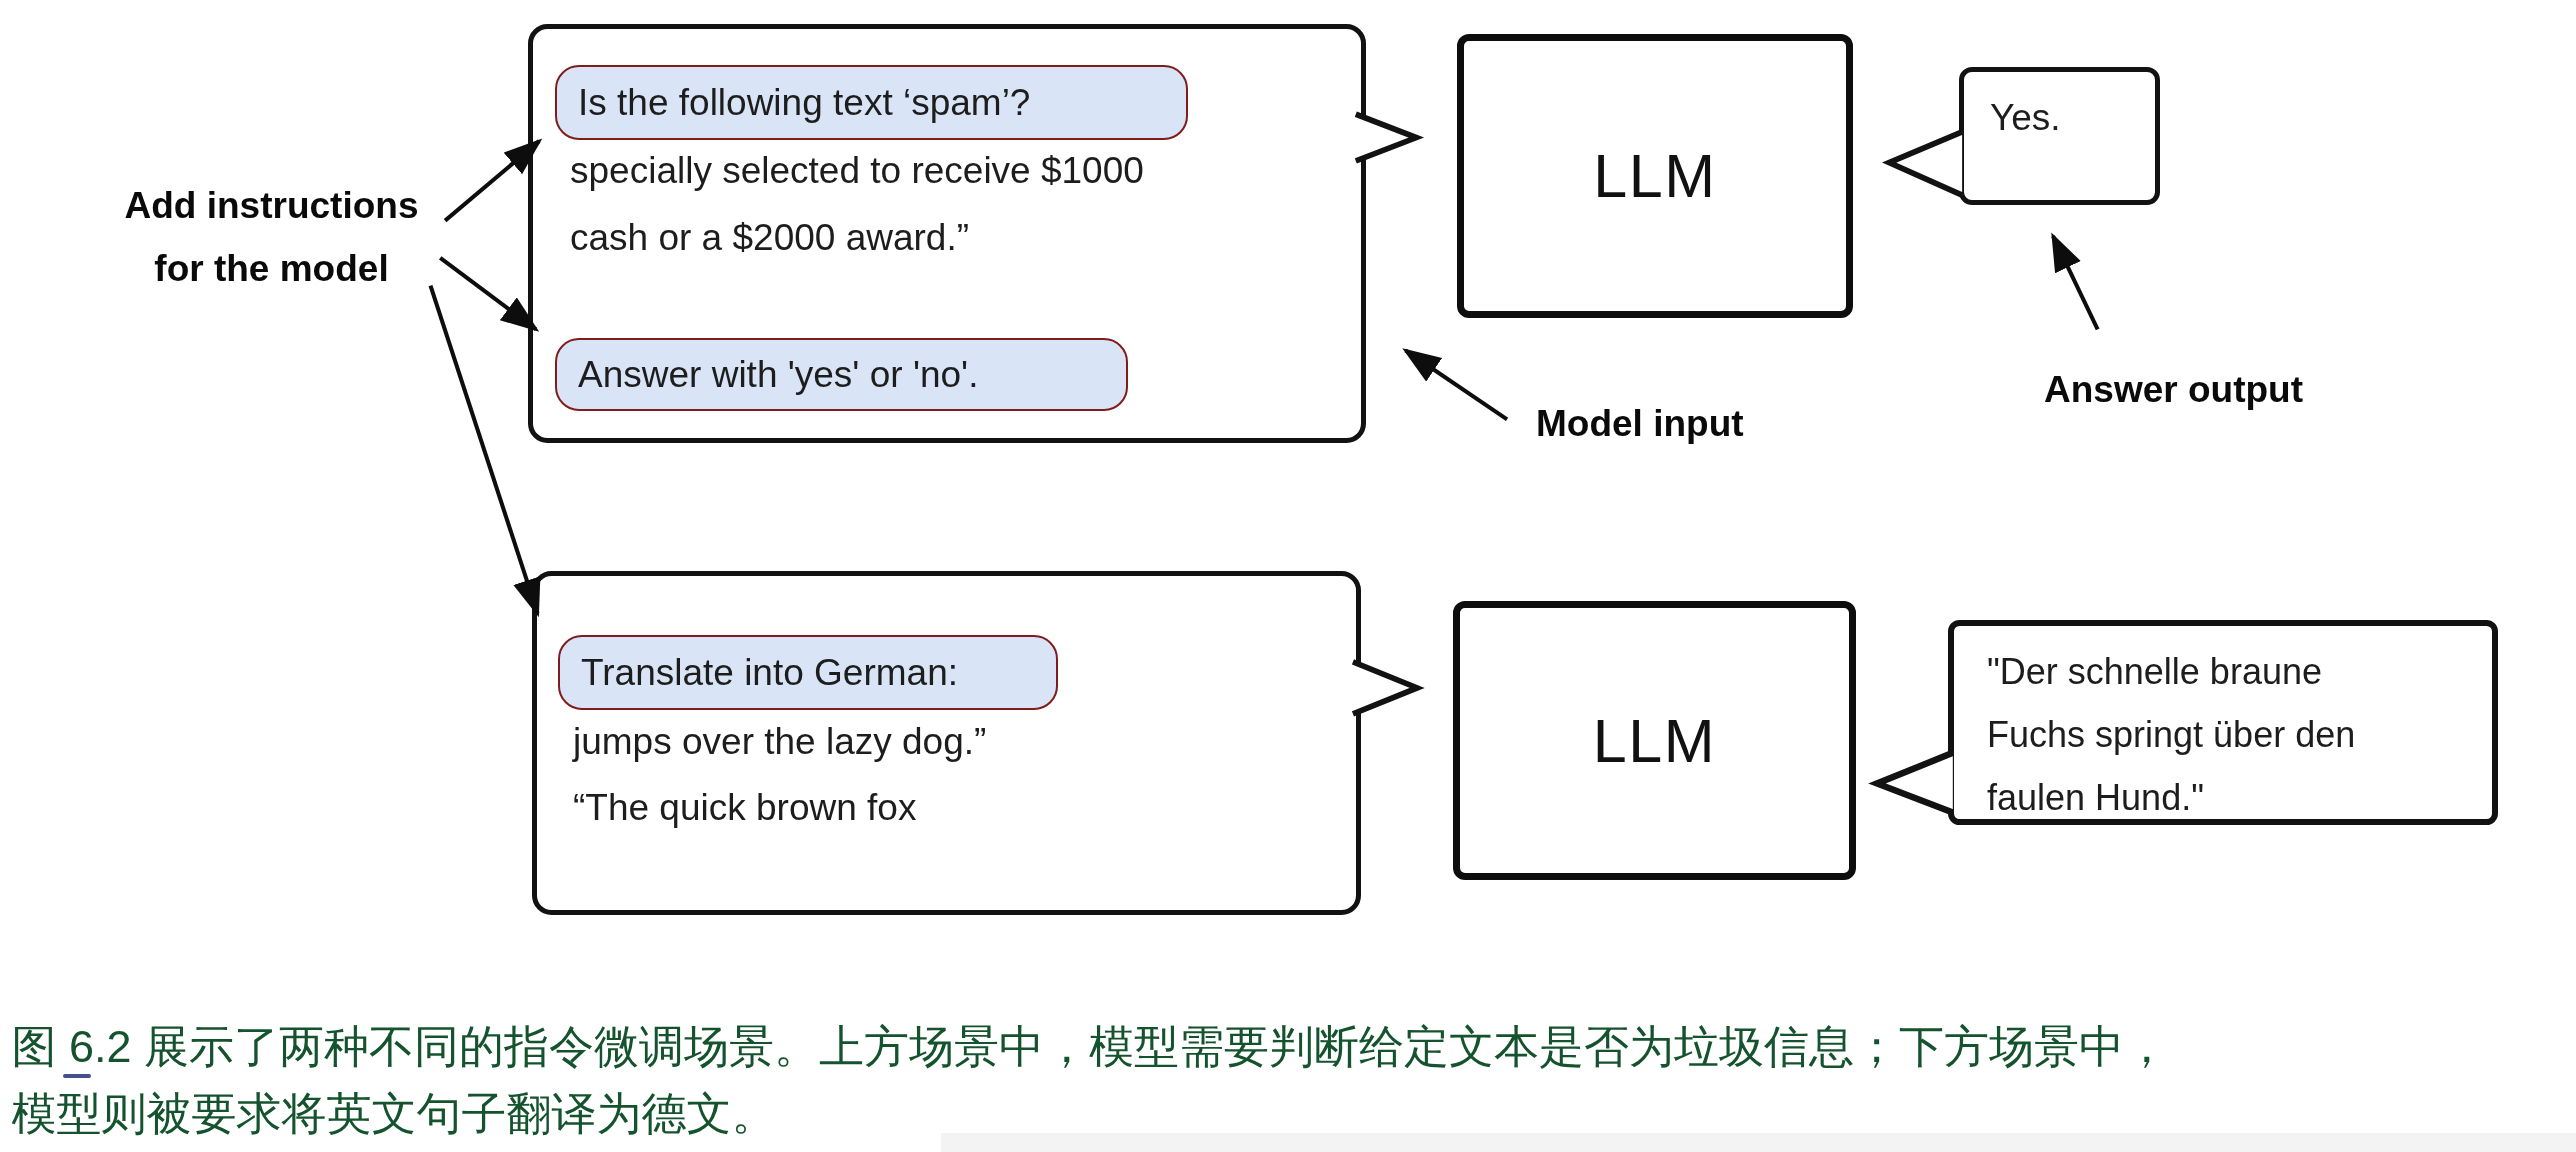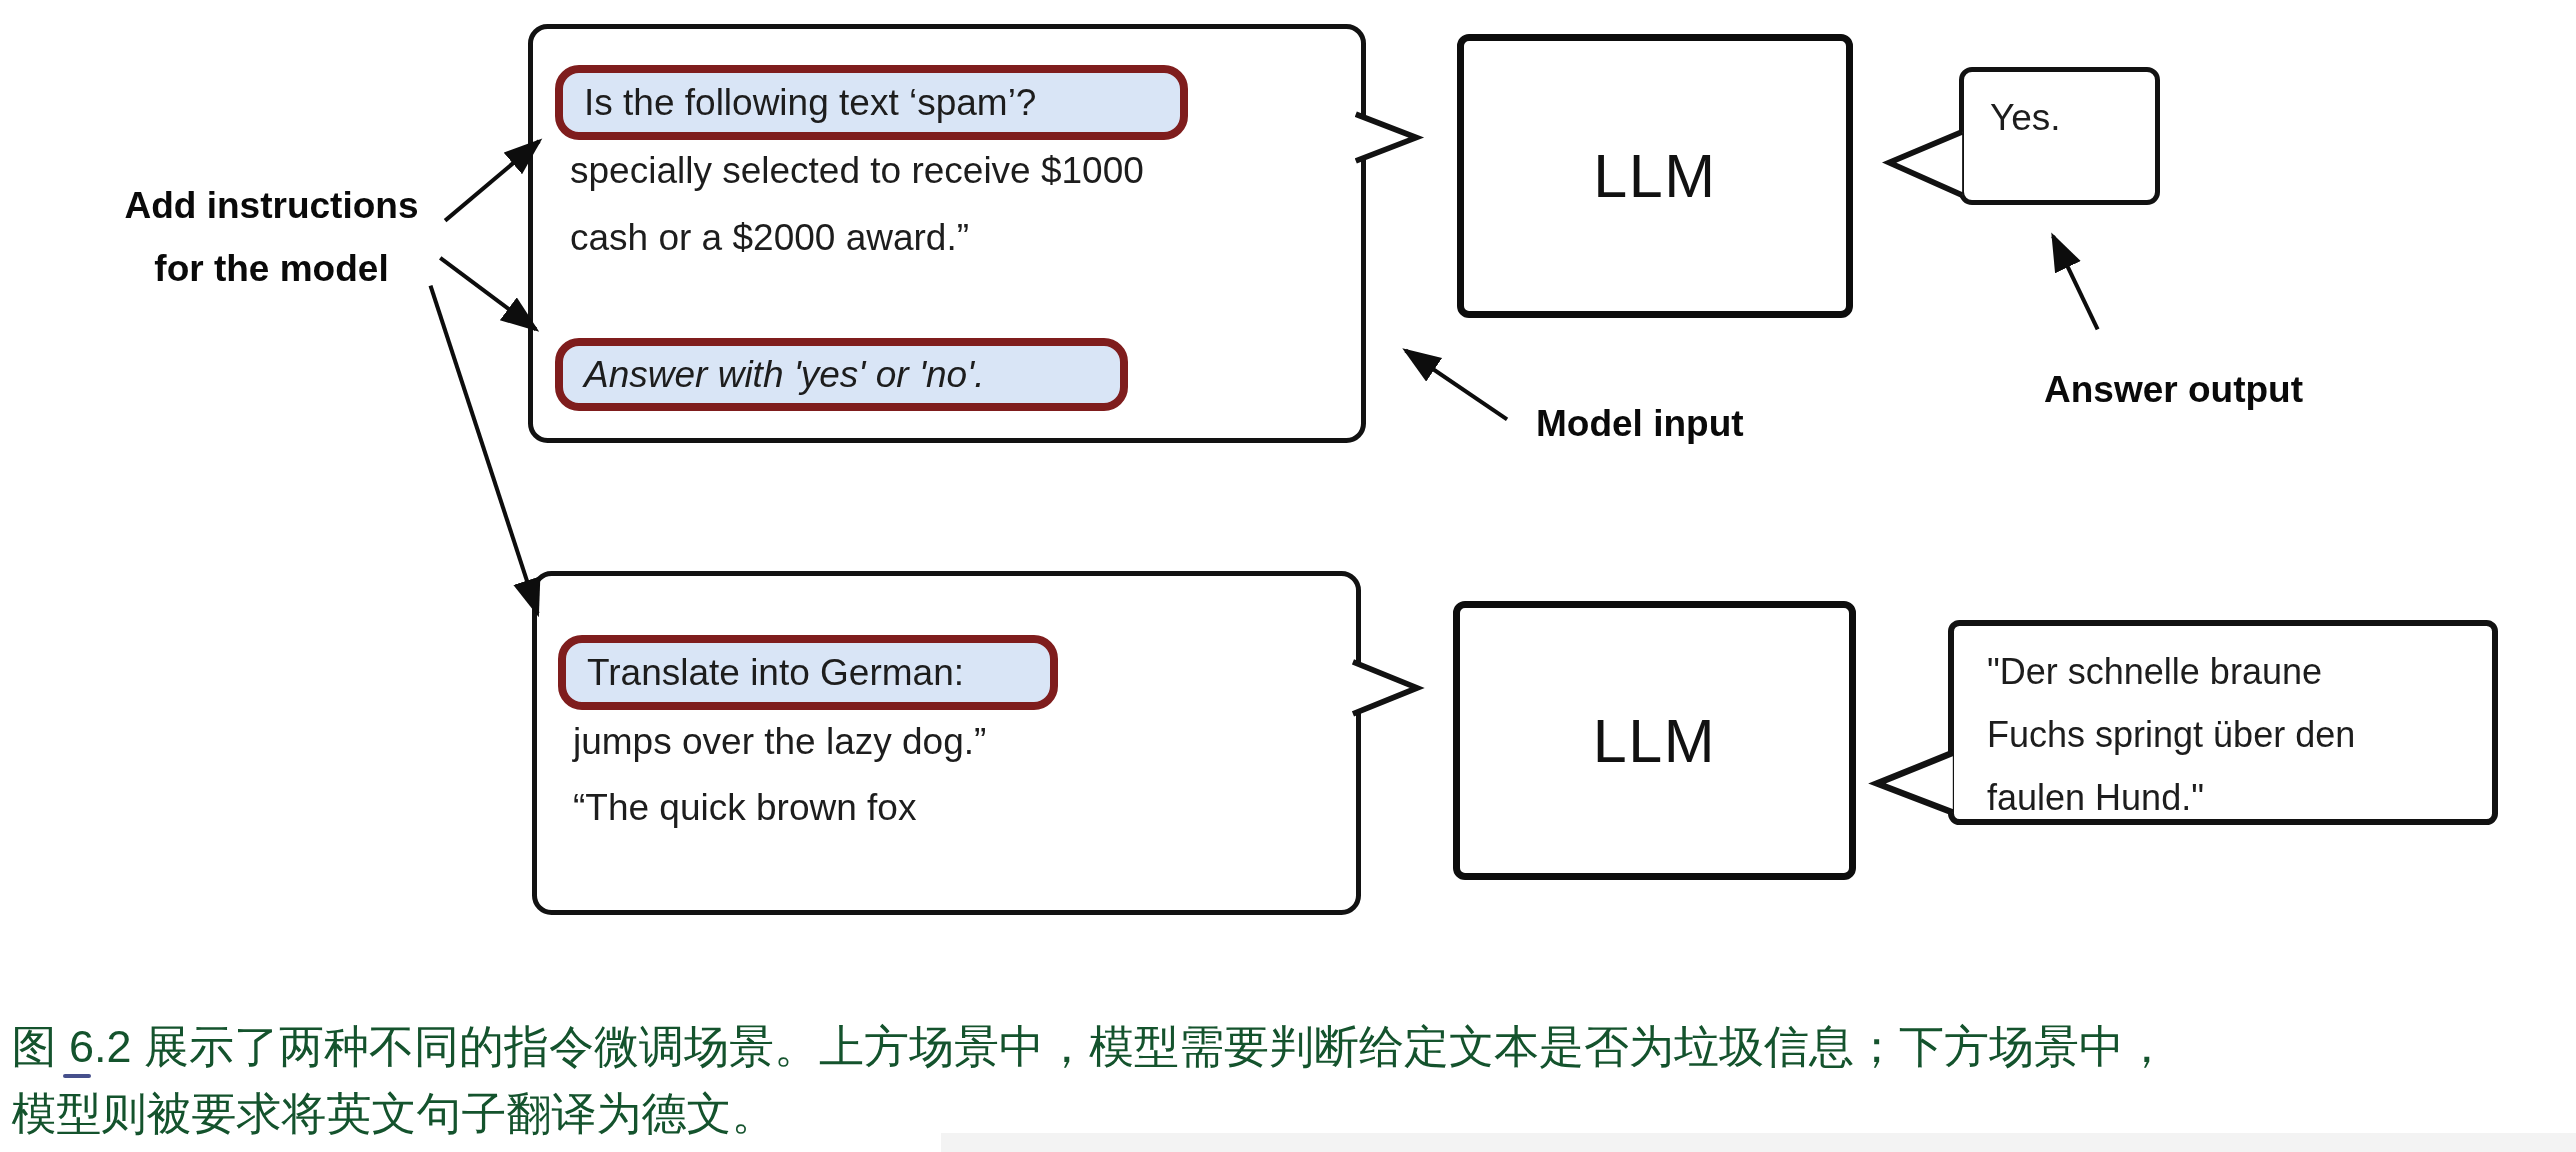--- a/index.html
+++ b/index.html
@@ -15,21 +15,21 @@
   .llm-box{
     position:absolute;background:#ffffff;border:7.3px solid #0d0d0d;border-radius:12px;
     box-sizing:border-box;display:flex;align-items:center;justify-content:center;z-index:2;
   }
   .llm-text{font-size:61px;font-weight:400;letter-spacing:1.6px;color:#111;}
   .out-bubble{
     position:absolute;background:#ffffff;border:5.7px solid #121212;border-radius:13px;
     box-sizing:border-box;z-index:2;
   }
   .pill{
-    position:absolute;background:#d9e5f6;border:8px solid #7f1d1d;border-radius:24px;
+    position:absolute;background:#d9e5f6;border:2px solid #7f1d1d;border-radius:24px;
     box-sizing:border-box;display:flex;align-items:center;padding:16px 21px;
     font-size:37px;color:#1d1d1d;white-space:nowrap;z-index:3;
   }
   .body-text{
     position:absolute;font-size:37px;line-height:67px;color:#1d1d1d;white-space:nowrap;z-index:3;
   }
   .bold-label{
     position:absolute;font-weight:700;font-size:37px;color:#0a0a0a;white-space:nowrap;z-index:3;
   }
   .tail{position:absolute;z-index:4;pointer-events:none;}
@@ -59,21 +59,21 @@
 
   <div class="pill" style="left: 555px; top: 65px; width: 633px; height: 75px; background: rgb(217, 229, 246);">
     <span>Is the following text ‘spam’?</span>
   </div>
 
   <div class="body-text" style="left:570px;top:137px;">
     <div>specially selected to receive $1000</div>
     <div>cash or a $2000 award.”</div>
   </div>
 
-  <div class="pill" style="left: 555px; top: 338px; width: 573px; height: 73px; background: rgb(217, 229, 246); font-style: italic;">
+  <div class="pill" style="left: 555px; top: 338px; width: 573px; height: 73px; background: rgb(217, 229, 246);">
     <span>Answer with 'yes' or 'no'.</span>
   </div>
 
   <div class="llm-box" style="left:1457px;top:34px;width:396px;height:284px;">
     <span class="llm-text">LLM</span>
   </div>
 
   <div class="out-bubble" style="left:1959px;top:67px;width:201px;height:138px;"></div>
   <svg class="tail" style="left:1881px;top:127px;" width="86" height="73" viewBox="0 0 106 90">
     <path d="M100 6 L10 44 L100 84" fill="#ffffff" stroke="#121212" stroke-width="7" stroke-linejoin="miter"></path>

